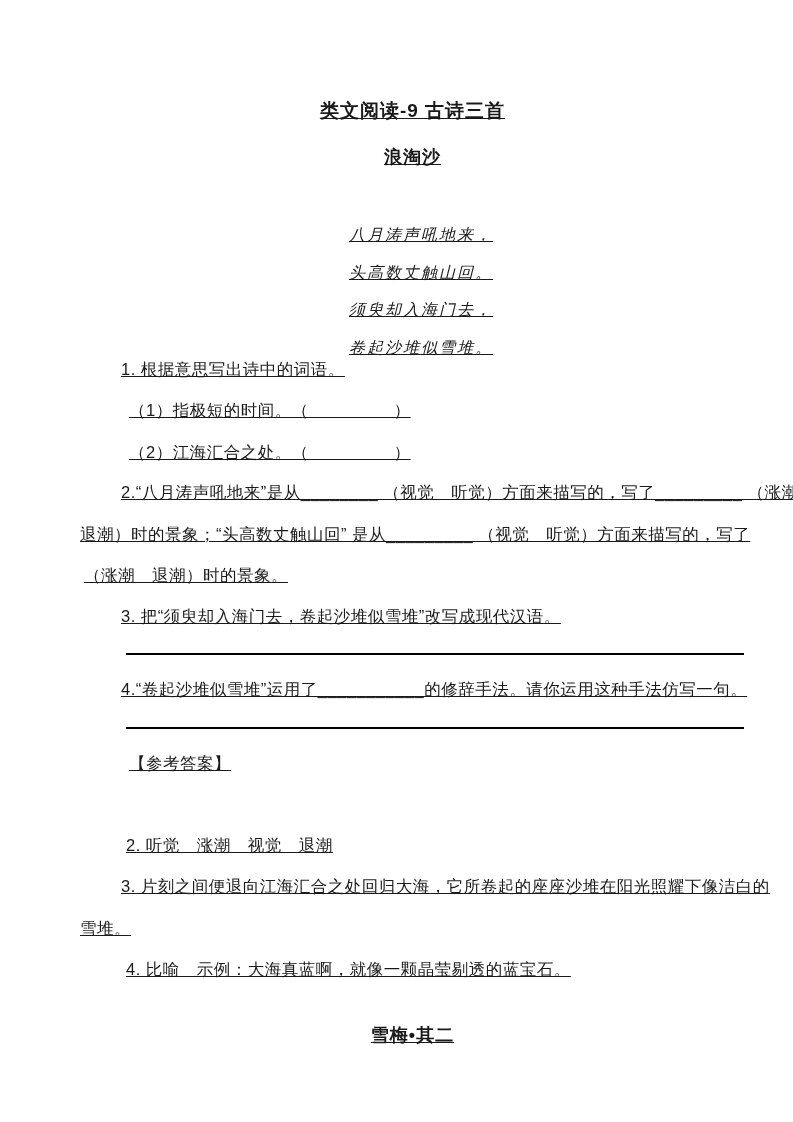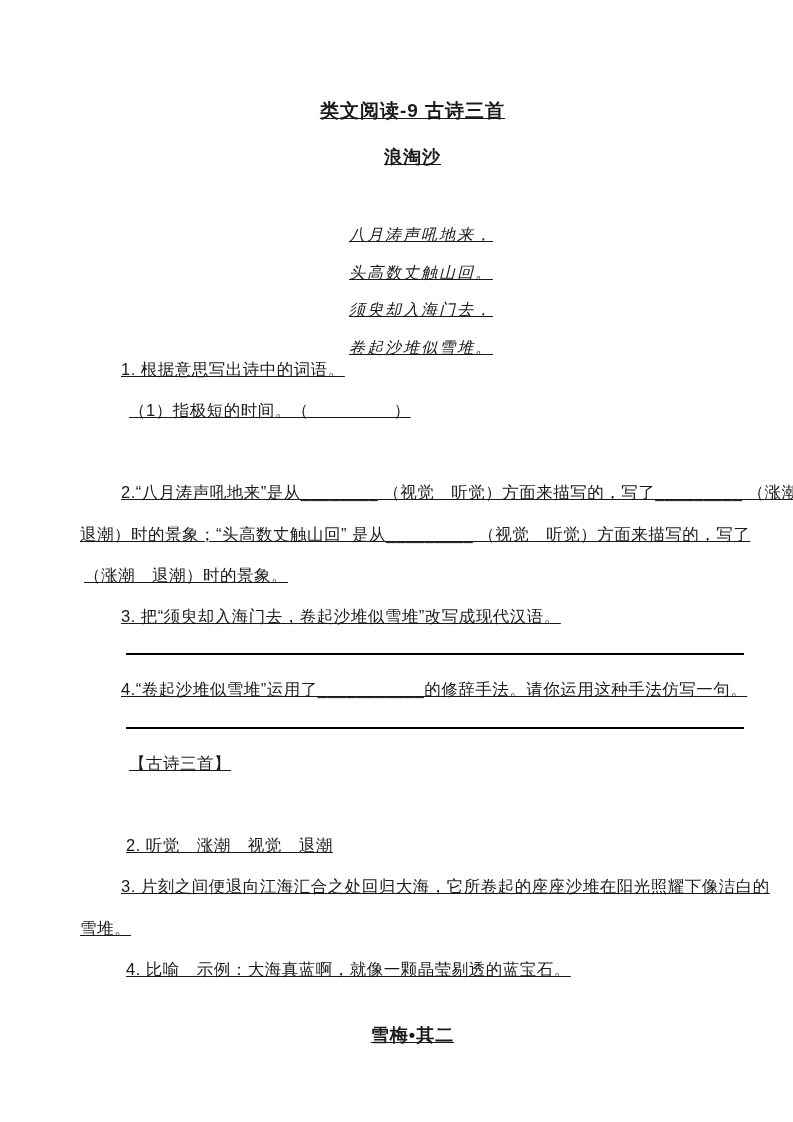--- a/index.html
+++ b/index.html
@@ -70,34 +70,35 @@
 
   <div class="abs poem-line" style="top: 209px;">八月涛声吼地来，</div>
   <div class="abs poem-line" style="top: 247px;">头高数丈触山回。</div>
   <div class="abs poem-line" style="top: 284px;">须臾却入海门去，</div>
   <div class="abs poem-line" style="top: 322px;">卷起沙堆似雪堆。</div>
 
   <div class="abs body-text" style="top: 343px; left: 105px;">1. 根据意思写出诗中的词语。</div>
 
   <div class="abs body-text" style="top: 384px; left: 113px;">（1）指极短的时间。（　　　　　）</div>
 
+  <div class="abs body-text" style="top: 426px; left: 113px;">（2）江海汇合之处。（　　　　　）</div>
 
   <div class="abs body-text" style="top: 466px; left: 105px;">2.“八月涛声吼地来”是从________ （视觉　听觉）方面来描写的，写了_________ （涨潮</div>
   <div class="abs body-text" style="top: 549px; left: 68px;">（涨潮　退潮）时的景象。</div>
   <div class="abs body-text" style="top: 508px; left: 64px;">退潮）时的景象；“头高数丈触山回” 是从_________ （视觉　听觉）方面来描写的，写了</div>
 
   <div class="abs body-text" style="top: 590px; left: 105px;">3. 把“须臾却入海门去，卷起沙堆似雪堆”改写成现代汉语。</div>
 
   <div class="abs answer-rule" style="top: 637px;"></div>
 
   <div class="abs body-text" style="top: 663px; left: 105px;">4.“卷起沙堆似雪堆”运用了___________的修辞手法。请你运用这种手法仿写一句。</div>
 
   <div class="abs answer-rule" style="top: 711px;"></div>
 
-  <div class="abs body-text" style="top: 737px; left: 113px;">【古诗三首】</div>
+  <div class="abs body-text" style="top: 737px; left: 113px;">【参考答案】</div>
 
 
   <div class="abs body-text" style="top: 819px; left: 110px;">2. 听觉　涨潮　视觉　退潮</div>
 
   <div class="abs body-text" style="top: 860px; left: 105px;">3. 片刻之间便退向江海汇合之处回归大海，它所卷起的座座沙堆在阳光照耀下像洁白的</div>
   <div class="abs body-text" style="top: 902px; left: 64px;">雪堆。</div>
 
   <div class="abs body-text" style="top: 943px; left: 110px;">4. 比喻　示例：大海真蓝啊，就像一颗晶莹剔透的蓝宝石。</div>
 
   <div class="abs centered section-title" style="top: 1007px;">雪梅•其二</div>

